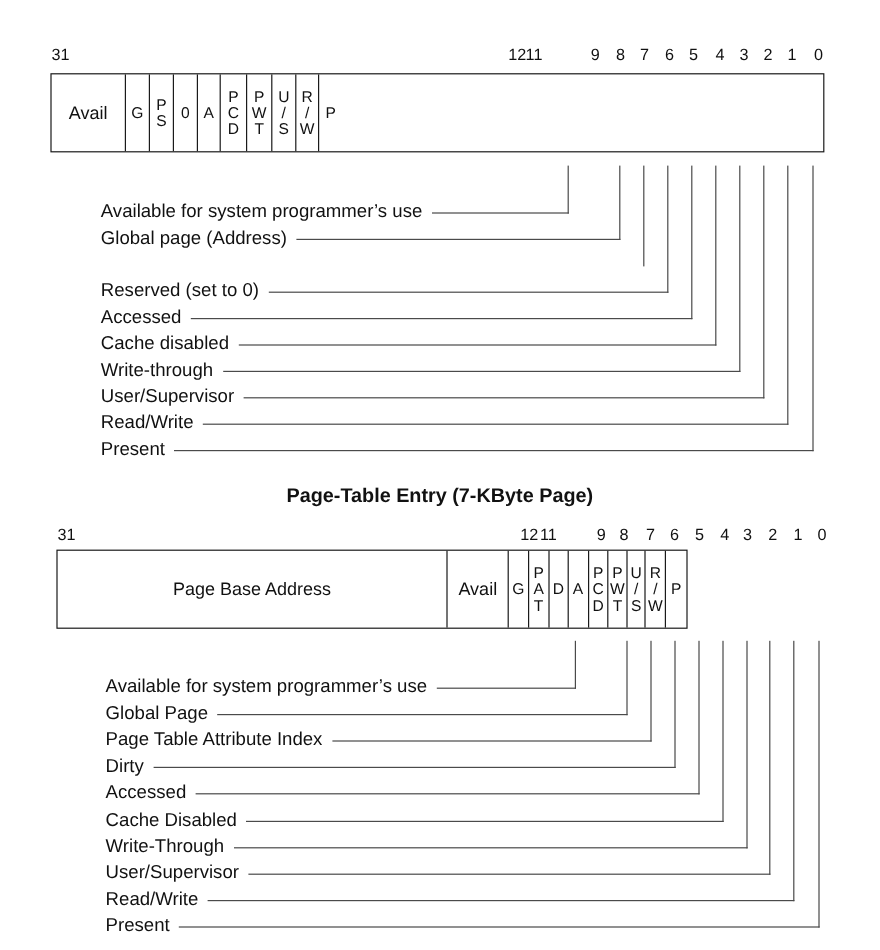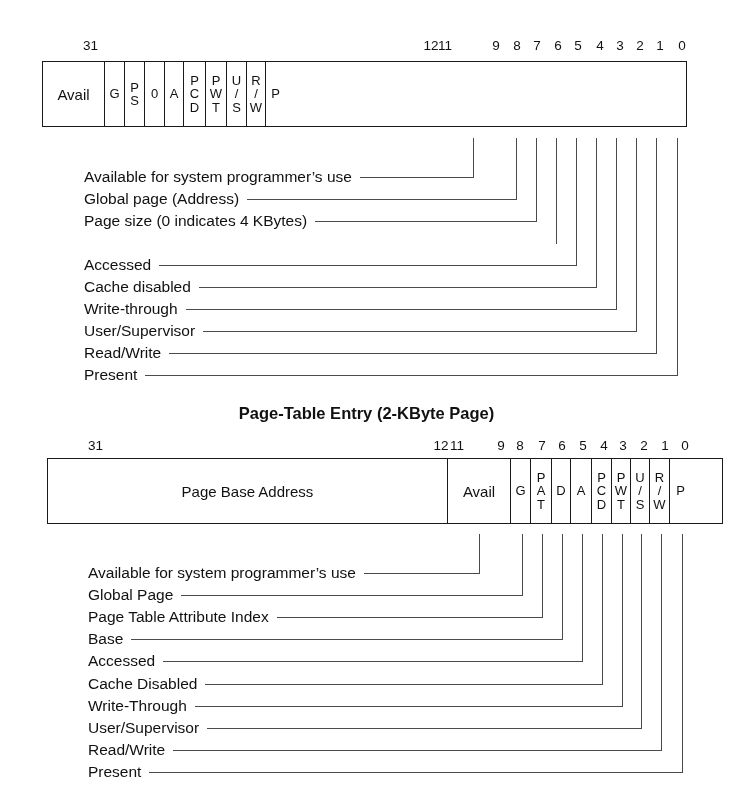--- a/index.html
+++ b/index.html
@@ -12,21 +12,21 @@
     overflow:hidden;
   }
   .title{
     position:absolute;left:0;width:733px;margin:0;text-align:center;
     font-size:16.5px;font-weight:bold;line-height:20px;color:var(--text);
   }
   .bn{
     position:absolute;font-size:13.5px;line-height:16px;white-space:nowrap;
     transform:translateX(-50%);
   }
-  .bn.edge{transform:none;margin-left:40px;}
+  .bn.edge{transform:none;}
   .box{
     position:absolute;display:flex;box-sizing:border-box;
     border:1.5px solid var(--line);background:var(--background);
   }
   .cell{
     box-sizing:border-box;display:flex;align-items:center;justify-content:center;
     text-align:center;font-size:15px;
   }
   .cell + .cell{border-left:1px solid var(--line);}
   .cell .lbl{white-space:pre-line;}
@@ -113,22 +113,22 @@
   <div class="vl" style="left:677px;top:138px;height:238px"></div>
 
   <div class="lr" style="left:84px;top:166px;width:390px">
       <span class="lt">Available for system programmer’s use</span>
       <i class="ll"></i>
     </div>
   <div class="lr" style="left:84px;top:188px;width:433px">
       <span class="lt">Global page (Address)</span>
       <i class="ll"></i>
     </div>
-  <div class="lr" style="left:84px;top:210px;width:453px">
-      <span class="lt">Page size (0 indicates 4 KBytes)</span>
+  <div class="lr" style="left:84px;top:232px;width:473px">
+      <span class="lt">Reserved (set to 0)</span>
       <i class="ll"></i>
     </div>
   <div class="lr" style="left:84px;top:254px;width:493px">
       <span class="lt">Accessed</span>
       <i class="ll"></i>
     </div>
   <div class="lr" style="left:84px;top:276px;width:513px">
       <span class="lt">Cache disabled</span>
       <i class="ll"></i>
     </div>
@@ -142,37 +142,37 @@
     </div>
   <div class="lr" style="left:84px;top:342px;width:573px">
       <span class="lt">Read/Write</span>
       <i class="ll"></i>
     </div>
   <div class="lr" style="left:84px;top:364px;width:594px">
       <span class="lt">Present</span>
       <i class="ll"></i>
     </div>
 
-  <h2 class="title" style="top:403px">Page-Table Entry (2-KByte Page)</h2>
+  <h2 class="title" style="top:403px">Page-Table Entry (7-KByte Page)</h2>
 
   <span class="bn edge" style="left:48px;top:438px">31</span>
   <span class="bn" style="left:441px;top:438px">12</span>
   <span class="bn" style="left:457px;top:438px">11</span>
   <span class="bn" style="left:501px;top:438px">9</span>
   <span class="bn" style="left:520px;top:438px">8</span>
   <span class="bn" style="left:542px;top:438px">7</span>
   <span class="bn" style="left:562px;top:438px">6</span>
   <span class="bn" style="left:583px;top:438px">5</span>
   <span class="bn" style="left:604px;top:438px">4</span>
   <span class="bn" style="left:623px;top:438px">3</span>
   <span class="bn" style="left:644px;top:438px">2</span>
   <span class="bn" style="left:665px;top:438px">1</span>
   <span class="bn" style="left:685px;top:438px">0</span>
 
-  <div class="box" style="left:47px;top:458px;width:676px;height:66px">
+  <div class="box" style="left:47px;top:458px;width:526px;height:66px">
     <div class="cell" style="width:399px">
         <span class="lbl">Page Base Address</span>
       </div>
     <div class="cell" style="width:63px">
         <span class="lbl">Avail</span>
       </div>
     <div class="cell sm" style="width:20px">
         <span class="lbl">G</span>
       </div>
     <div class="cell sm" style="width:21px">
@@ -228,21 +228,21 @@
     </div>
   <div class="lr" style="left:88px;top:584px;width:435px">
       <span class="lt">Global Page</span>
       <i class="ll"></i>
     </div>
   <div class="lr" style="left:88px;top:606px;width:455px">
       <span class="lt">Page Table Attribute Index</span>
       <i class="ll"></i>
     </div>
   <div class="lr" style="left:88px;top:628px;width:475px">
-      <span class="lt">Base</span>
+      <span class="lt">Dirty</span>
       <i class="ll"></i>
     </div>
   <div class="lr" style="left:88px;top:650px;width:495px">
       <span class="lt">Accessed</span>
       <i class="ll"></i>
     </div>
   <div class="lr" style="left:88px;top:673px;width:515px">
       <span class="lt">Cache Disabled</span>
       <i class="ll"></i>
     </div>

